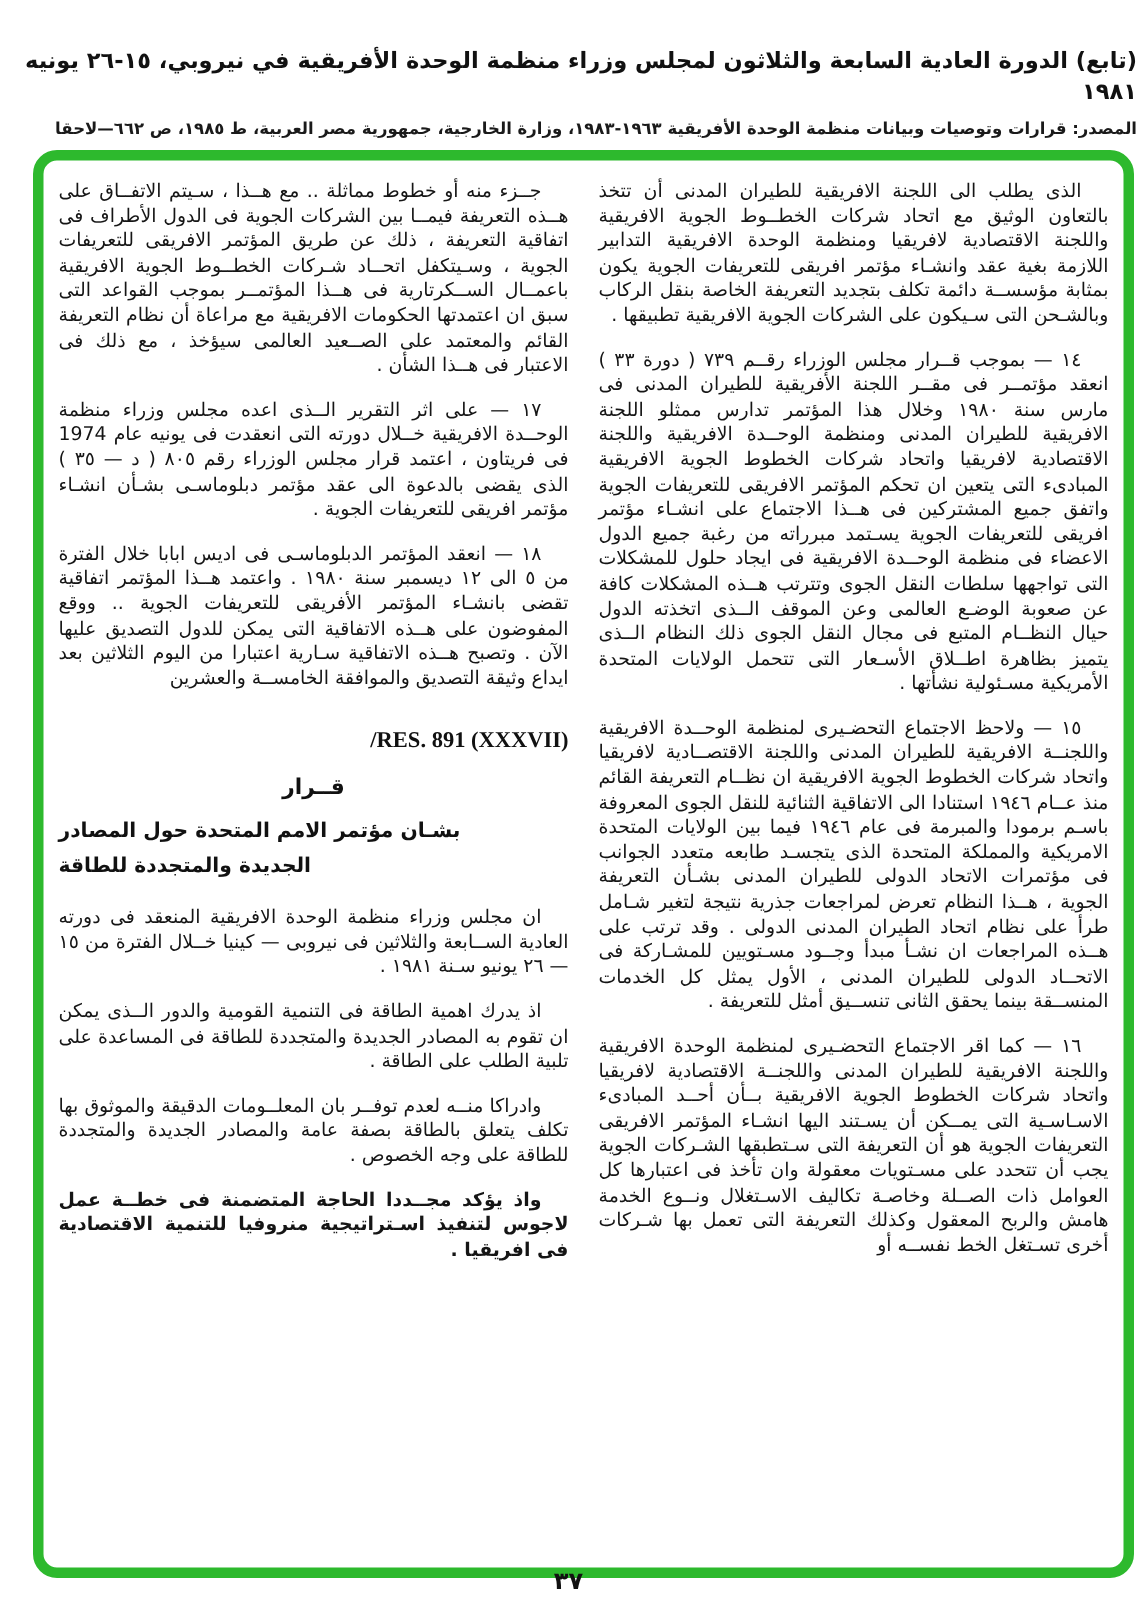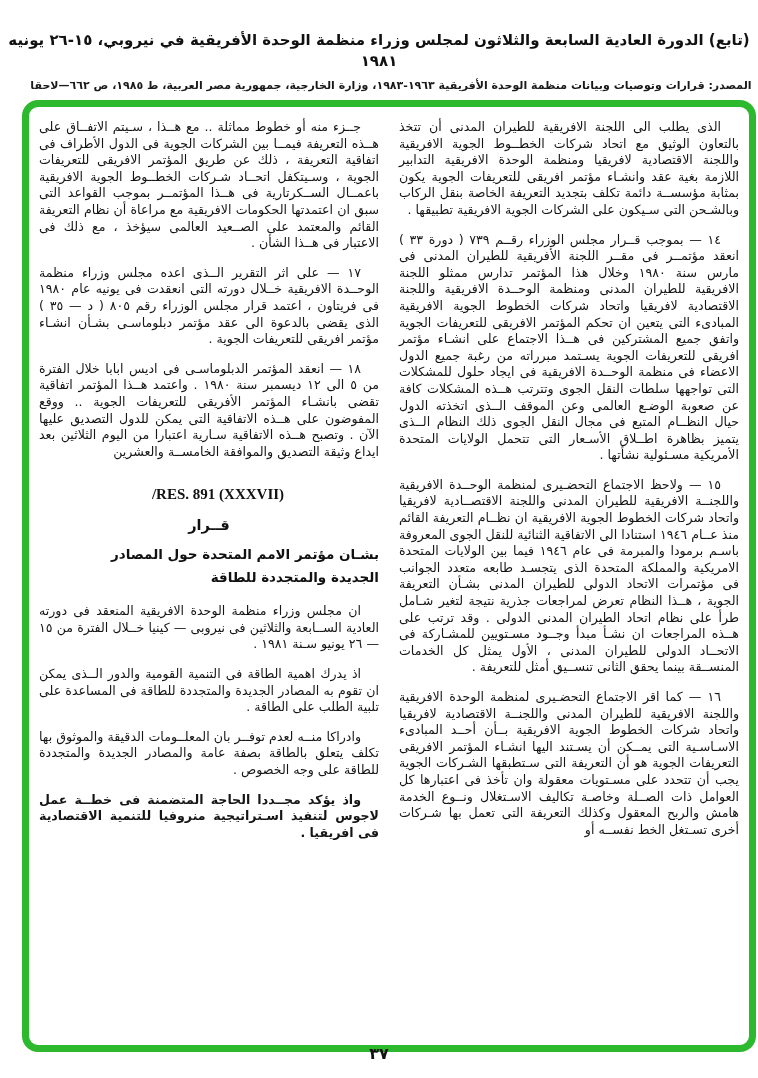--- a/index.html
+++ b/index.html
@@ -2,21 +2,21 @@
 <html lang="ar"><head>
 <meta charset="utf-8">
 <style>
   html,body{margin:0;padding:0;}
   body{
     width:758px;height:1078px;background:#ffffff;position:relative;
     font-family:"DejaVu Sans","Liberation Sans",sans-serif;
     color:#111;overflow:hidden;
   }
   .header{
-    position:absolute;top:30px;left:0;width:758px;text-align:center;direction:rtl;
+    position:absolute;top:30px;left:0;width:758px;direction:rtl;
   }
   .header-title{
     font-size:15px;font-weight:bold;letter-spacing:0;line-height:1.4;
   }
   .header-source{
     margin-top:7px;font-size:11px;font-weight:bold;color:#1a1a1a;padding-left:24px;
   }
   .frame{
     position:absolute;left:22px;top:100px;width:700px;height:916px;
     border:7px solid #2db92d;border-radius:16px;background:#fff;
@@ -27,28 +27,28 @@
   }
   .col{
     width:340px;direction:rtl;
   }
   .para{
     font-size:12.6px;line-height:16.6px;text-align:justify;
     text-indent:18px;margin:0 0 13px 0;color:#151515;
   }
   .para.bold{font-weight:bold;}
   .res-number{
-    direction:ltr;text-align:center;font-family:"Liberation Serif","DejaVu Serif",serif;
+    direction:ltr;text-align:right;font-family:"Liberation Serif","DejaVu Serif",serif;
     font-size:15px;font-weight:bold;margin:26px 0 10px 18px;color:#111;
   }
   .decision-title{
     text-align:center;font-size:14.5px;font-weight:bold;margin:14px 0 10px 0;
   }
   .decision-subtitle{
-    text-align:right;font-size:13.5px;font-weight:bold;line-height:1.7;margin:0 0 14px 0;
+    text-align:left;font-size:13.5px;font-weight:bold;line-height:1.7;margin:0 0 14px 0;
   }
   .footer-page{
     position:absolute;left:0;top:1044px;width:758px;text-align:center;
     font-size:16px;font-weight:bold;color:#111;
   }
 </style>
 </head>
 <body>
 
 <div class="header">
@@ -61,21 +61,21 @@
 
     <div class="col">
       <p class="para">الذى يطلب الى اللجنة الافريقية للطيران المدنى أن تتخذ بالتعاون الوثيق مع اتحاد شركات الخطــوط الجوية الافريقية واللجنة الاقتصادية لافريقيا ومنظمة الوحدة الافريقية التدابير اللازمة بغية عقد وانشـاء مؤتمر افريقى للتعريفات الجوية يكون بمثابة مؤسســة دائمة تكلف بتجديد التعريفة الخاصة بنقل الركاب وبالشـحن التى سـيكون على الشركات الجوية الافريقية تطبيقها .</p>
       <p class="para">١٤ — بموجب قــرار مجلس الوزراء رقــم ٧٣٩ ( دورة ٣٣ ) انعقد مؤتمــر فى مقــر اللجنة الأفريقية للطيران المدنى فى مارس سنة ١٩٨٠ وخلال هذا المؤتمر تدارس ممثلو اللجنة الافريقية للطيران المدنى ومنظمة الوحــدة الافريقية واللجنة الاقتصادية لافريقيا واتحاد شركات الخطوط الجوية الافريقية المبادىء التى يتعين ان تحكم المؤتمر الافريقى للتعريفات الجوية واتفق جميع المشتركين فى هــذا الاجتماع على انشـاء مؤتمر افريقى للتعريفات الجوية يسـتمد مبرراته من رغبة جميع الدول الاعضاء فى منظمة الوحــدة الافريقية فى ايجاد حلول للمشكلات التى تواجهها سلطات النقل الجوى وتترتب هــذه المشكلات كافة عن صعوبة الوضـع العالمى وعن الموقف الــذى اتخذته الدول حيال النظــام المتبع فى مجال النقل الجوى ذلك النظام الــذى يتميز بظاهرة اطــلاق الأسـعار التى تتحمل الولايات المتحدة الأمريكية مسـئولية نشأتها .</p>
       <p class="para">١٥ — ولاحظ الاجتماع التحضـيرى لمنظمة الوحــدة الافريقية واللجنــة الافريقية للطيران المدنى واللجنة الاقتصــادية لافريقيا واتحاد شركات الخطوط الجوية الافريقية ان نظــام التعريفة القائم منذ عــام ١٩٤٦ استنادا الى الاتفاقية الثنائية للنقل الجوى المعروفة باسـم برمودا والمبرمة فى عام ١٩٤٦ فيما بين الولايات المتحدة الامريكية والمملكة المتحدة الذى يتجسـد طابعه متعدد الجوانب فى مؤتمرات الاتحاد الدولى للطيران المدنى بشـأن التعريفة الجوية ، هــذا النظام تعرض لمراجعات جذرية نتيجة لتغير شـامل طرأ على نظام اتحاد الطيران المدنى الدولى . وقد ترتب على هــذه المراجعات ان نشـأ مبدأ وجــود مسـتويين للمشـاركة فى الاتحــاد الدولى للطيران المدنى ، الأول يمثل كل الخدمات المنســقة بينما يحقق الثانى تنســيق أمثل للتعريفة .</p>
       <p class="para">١٦ — كما اقر الاجتماع التحضـيرى لمنظمة الوحدة الافريقية واللجنة الافريقية للطيران المدنى واللجنــة الاقتصادية لافريقيا واتحاد شركات الخطوط الجوية الافريقية بــأن أحــد المبادىء الاسـاسـية التى يمــكن أن يسـتند اليها انشـاء المؤتمر الافريقى التعريفات الجوية هو أن التعريفة التى سـتطبقها الشـركات الجوية يجب أن تتحدد على مسـتويات معقولة وان تأخذ فى اعتبارها كل العوامل ذات الصــلة وخاصـة تكاليف الاسـتغلال ونــوع الخدمة هامش والربح المعقول وكذلك التعريفة التى تعمل بها شـركات أخرى تسـتغل الخط نفســه أو</p>
     </div>
 
     <div class="col">
       <p class="para">جــزء منه أو خطوط مماثلة .. مع هــذا ، سـيتم الاتفــاق على هــذه التعريفة فيمــا بين الشركات الجوية فى الدول الأطراف فى اتفاقية التعريفة ، ذلك عن طريق المؤتمر الافريقى للتعريفات الجوية ، وسـيتكفل اتحــاد شـركات الخطــوط الجوية الافريقية باعمــال الســكرتارية فى هــذا المؤتمــر بموجب القواعد التى سبق ان اعتمدتها الحكومات الافريقية مع مراعاة أن نظام التعريفة القائم والمعتمد على الصــعيد العالمى سيؤخذ ، مع ذلك فى الاعتبار فى هــذا الشأن .</p>
-      <p class="para">١٧ — على اثر التقرير الــذى اعده مجلس وزراء منظمة الوحــدة الافريقية خــلال دورته التى انعقدت فى يونيه عام ١٩٨٠ فى فريتاون ، اعتمد قرار مجلس الوزراء رقم ٨٠٥ ( د — ٣٥ ) الذى يقضى بالدعوة الى عقد مؤتمر دبلوماسـى بشـأن انشـاء مؤتمر افريقى للتعريفات الجوية .</p>
+      <p class="para">١٧ — على اثر التقرير الــذى اعده مجلس وزراء منظمة الوحــدة الافريقية خــلال دورته التى انعقدت فى يونيه عام 1974 فى فريتاون ، اعتمد قرار مجلس الوزراء رقم ٨٠٥ ( د — ٣٥ ) الذى يقضى بالدعوة الى عقد مؤتمر دبلوماسـى بشـأن انشـاء مؤتمر افريقى للتعريفات الجوية .</p>
       <p class="para">١٨ — انعقد المؤتمر الدبلوماسـى فى اديس ابابا خلال الفترة من ٥ الى ١٢ ديسمبر سنة ١٩٨٠ . واعتمد هــذا المؤتمر اتفاقية تقضى بانشـاء المؤتمر الأفريقى للتعريفات الجوية .. ووقع المفوضون على هــذه الاتفاقية التى يمكن للدول التصديق عليها الآن . وتصبح هــذه الاتفاقية سـارية اعتبارا من اليوم الثلاثين بعد ايداع وثيقة التصديق والموافقة الخامســة والعشرين</p>
 
       <div class="res-number">/RES. 891 (XXXVII)</div>
 
       <div class="decision-title">قــرار</div>
       <div class="decision-subtitle">
         <div>بشـان مؤتمر الامم المتحدة حول المصادر</div>
         <div>الجديدة والمتجددة للطاقة</div>
       </div>
 

